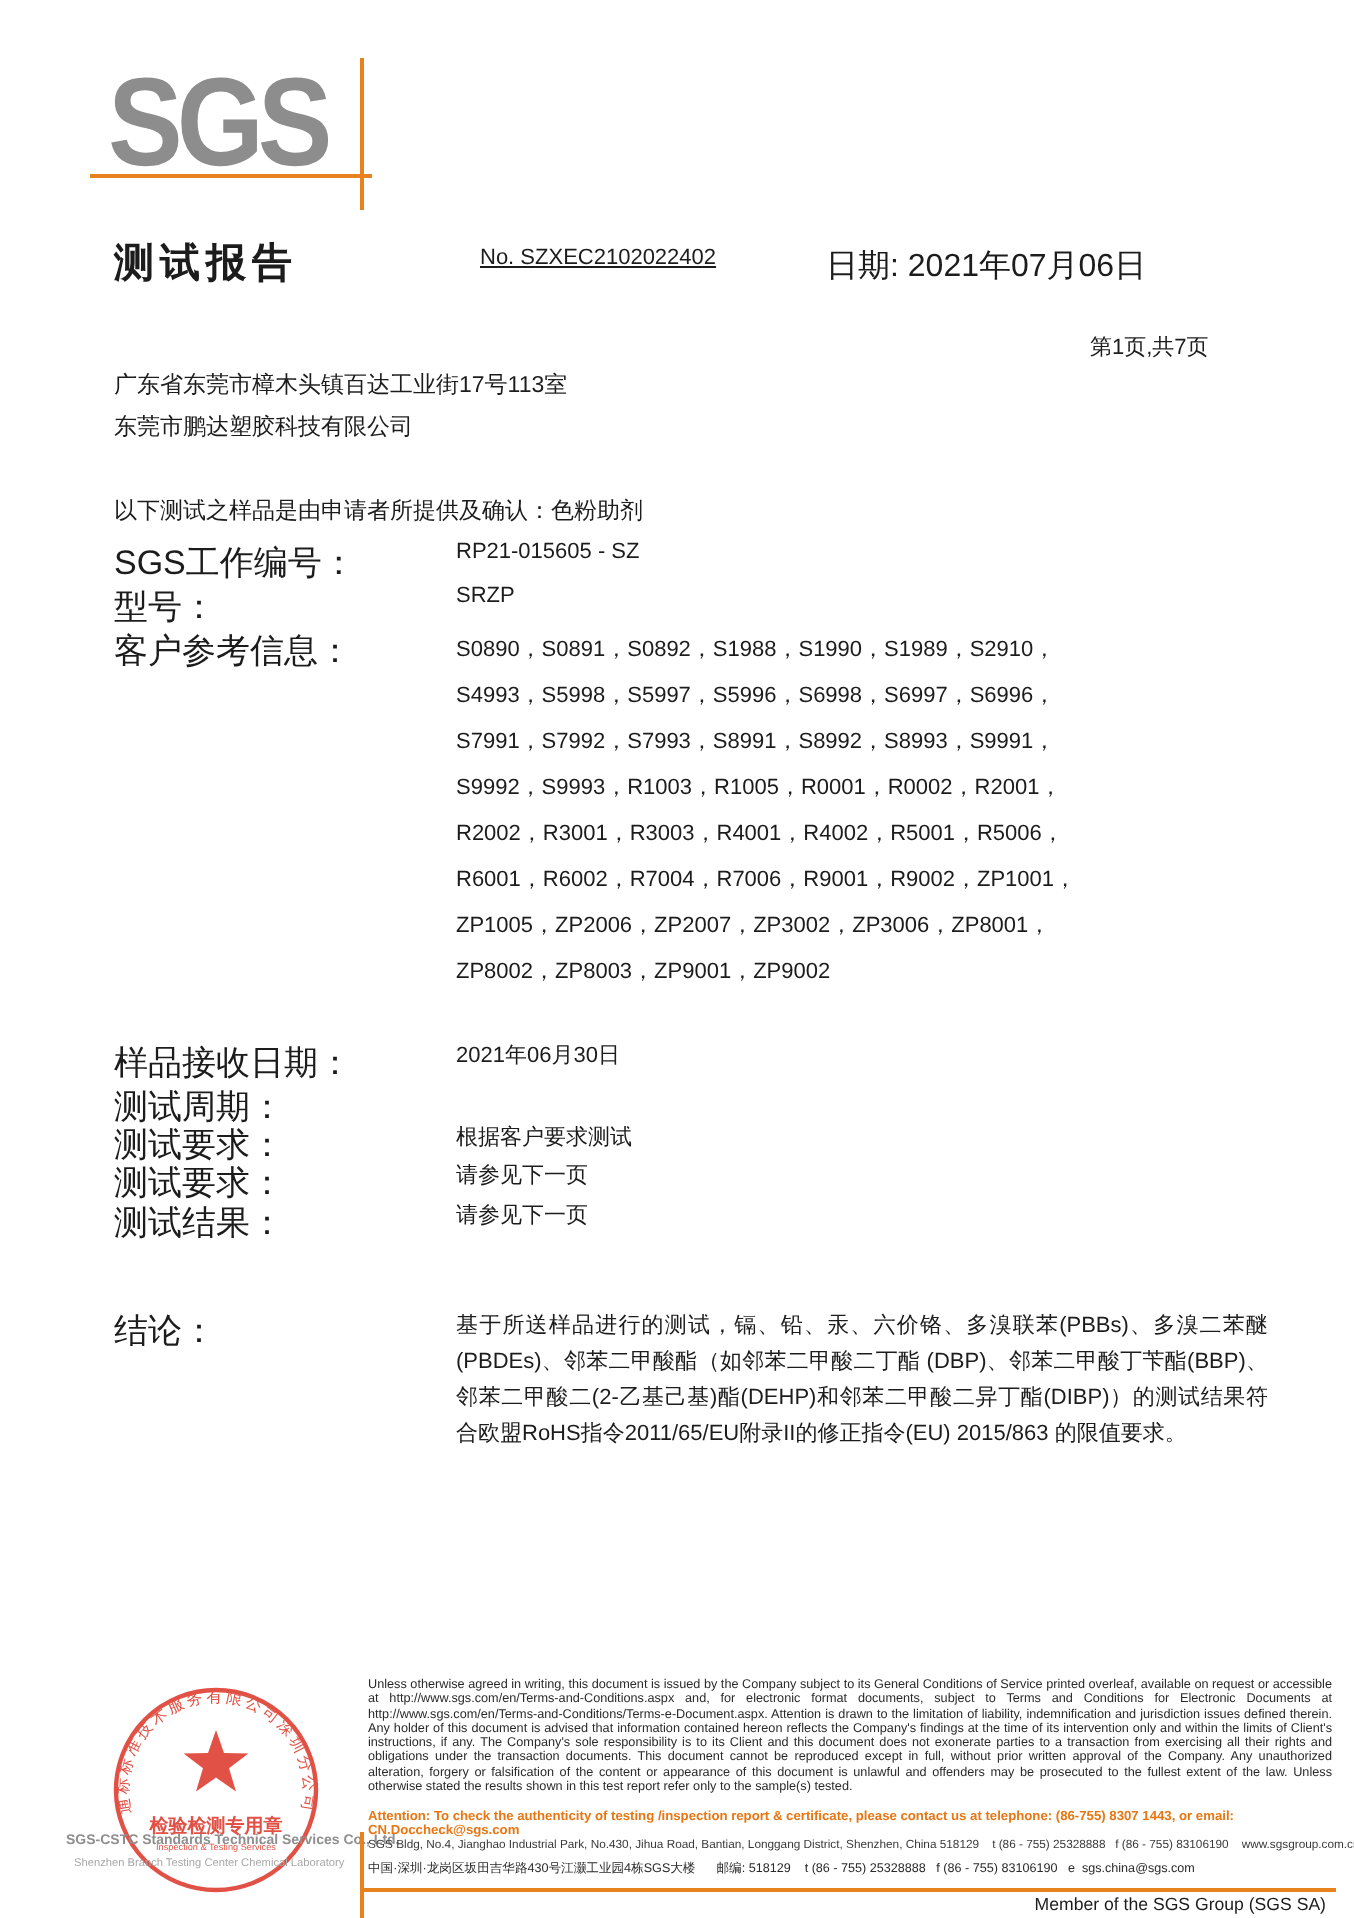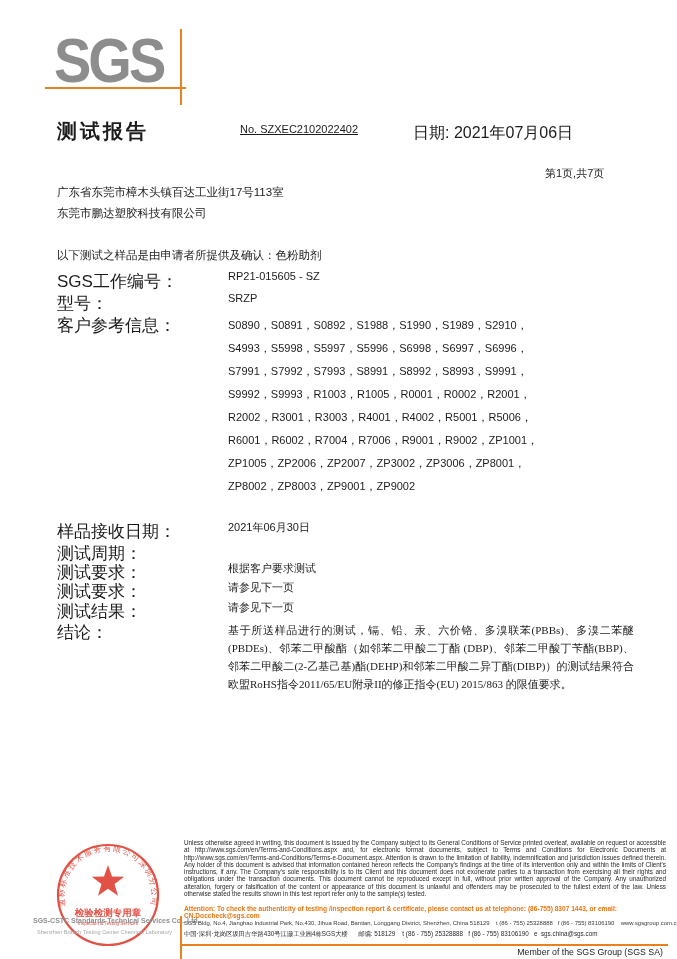--- a/index.html
+++ b/index.html
@@ -20,21 +20,21 @@
   
   .app-name{left:57px;top:162px;font-size:11.5px;margin-top:44px;}
   .app-addr{left:57px;top:185px;font-size:11.5px;}
   .sample-note{left:57px;top:248px;font-size:11.5px;}
 
   
   .flabel{left:57px;font-size:17px;}
   .fvalue{left:228px;font-size:11px;}
   .t-jobno{top:270px;} .t-model{top:292px;} .t-ref{top:314px;}
   .t-received{top:520px;} .t-period{top:542px;} .t-req{top:561px;}
-  .t-method{top:580px;} .t-result{top:600px;} .t-concl{top:621px;font-family:Liberation Serif, serif;}
+  .t-method{top:580px;} .t-result{top:600px;} .t-concl{top:654px;}
   .ref-lines div{line-height:23px;height:23px;white-space:nowrap;}
   .concl-text{width:406px;line-height:18px;text-align:justify;}
 
   
   .legal{left:184px;top:839px;width:482px;font-size:6.35px;line-height:7.25px;
          text-align:justify;color:#2a2a2a;}
   .attention{left:184px;top:905px;width:482px;font-size:6.6px;line-height:7.2px;
              font-weight:bold;color:#e87612;}
   .addr1{left:184px;top:920px;width:488px;font-size:5.9px;color:#3a3a3a;white-space:pre;}
   .addr2{left:184px;top:930px;width:488px;font-size:6.3px;color:#2a2a2a;white-space:pre;}

